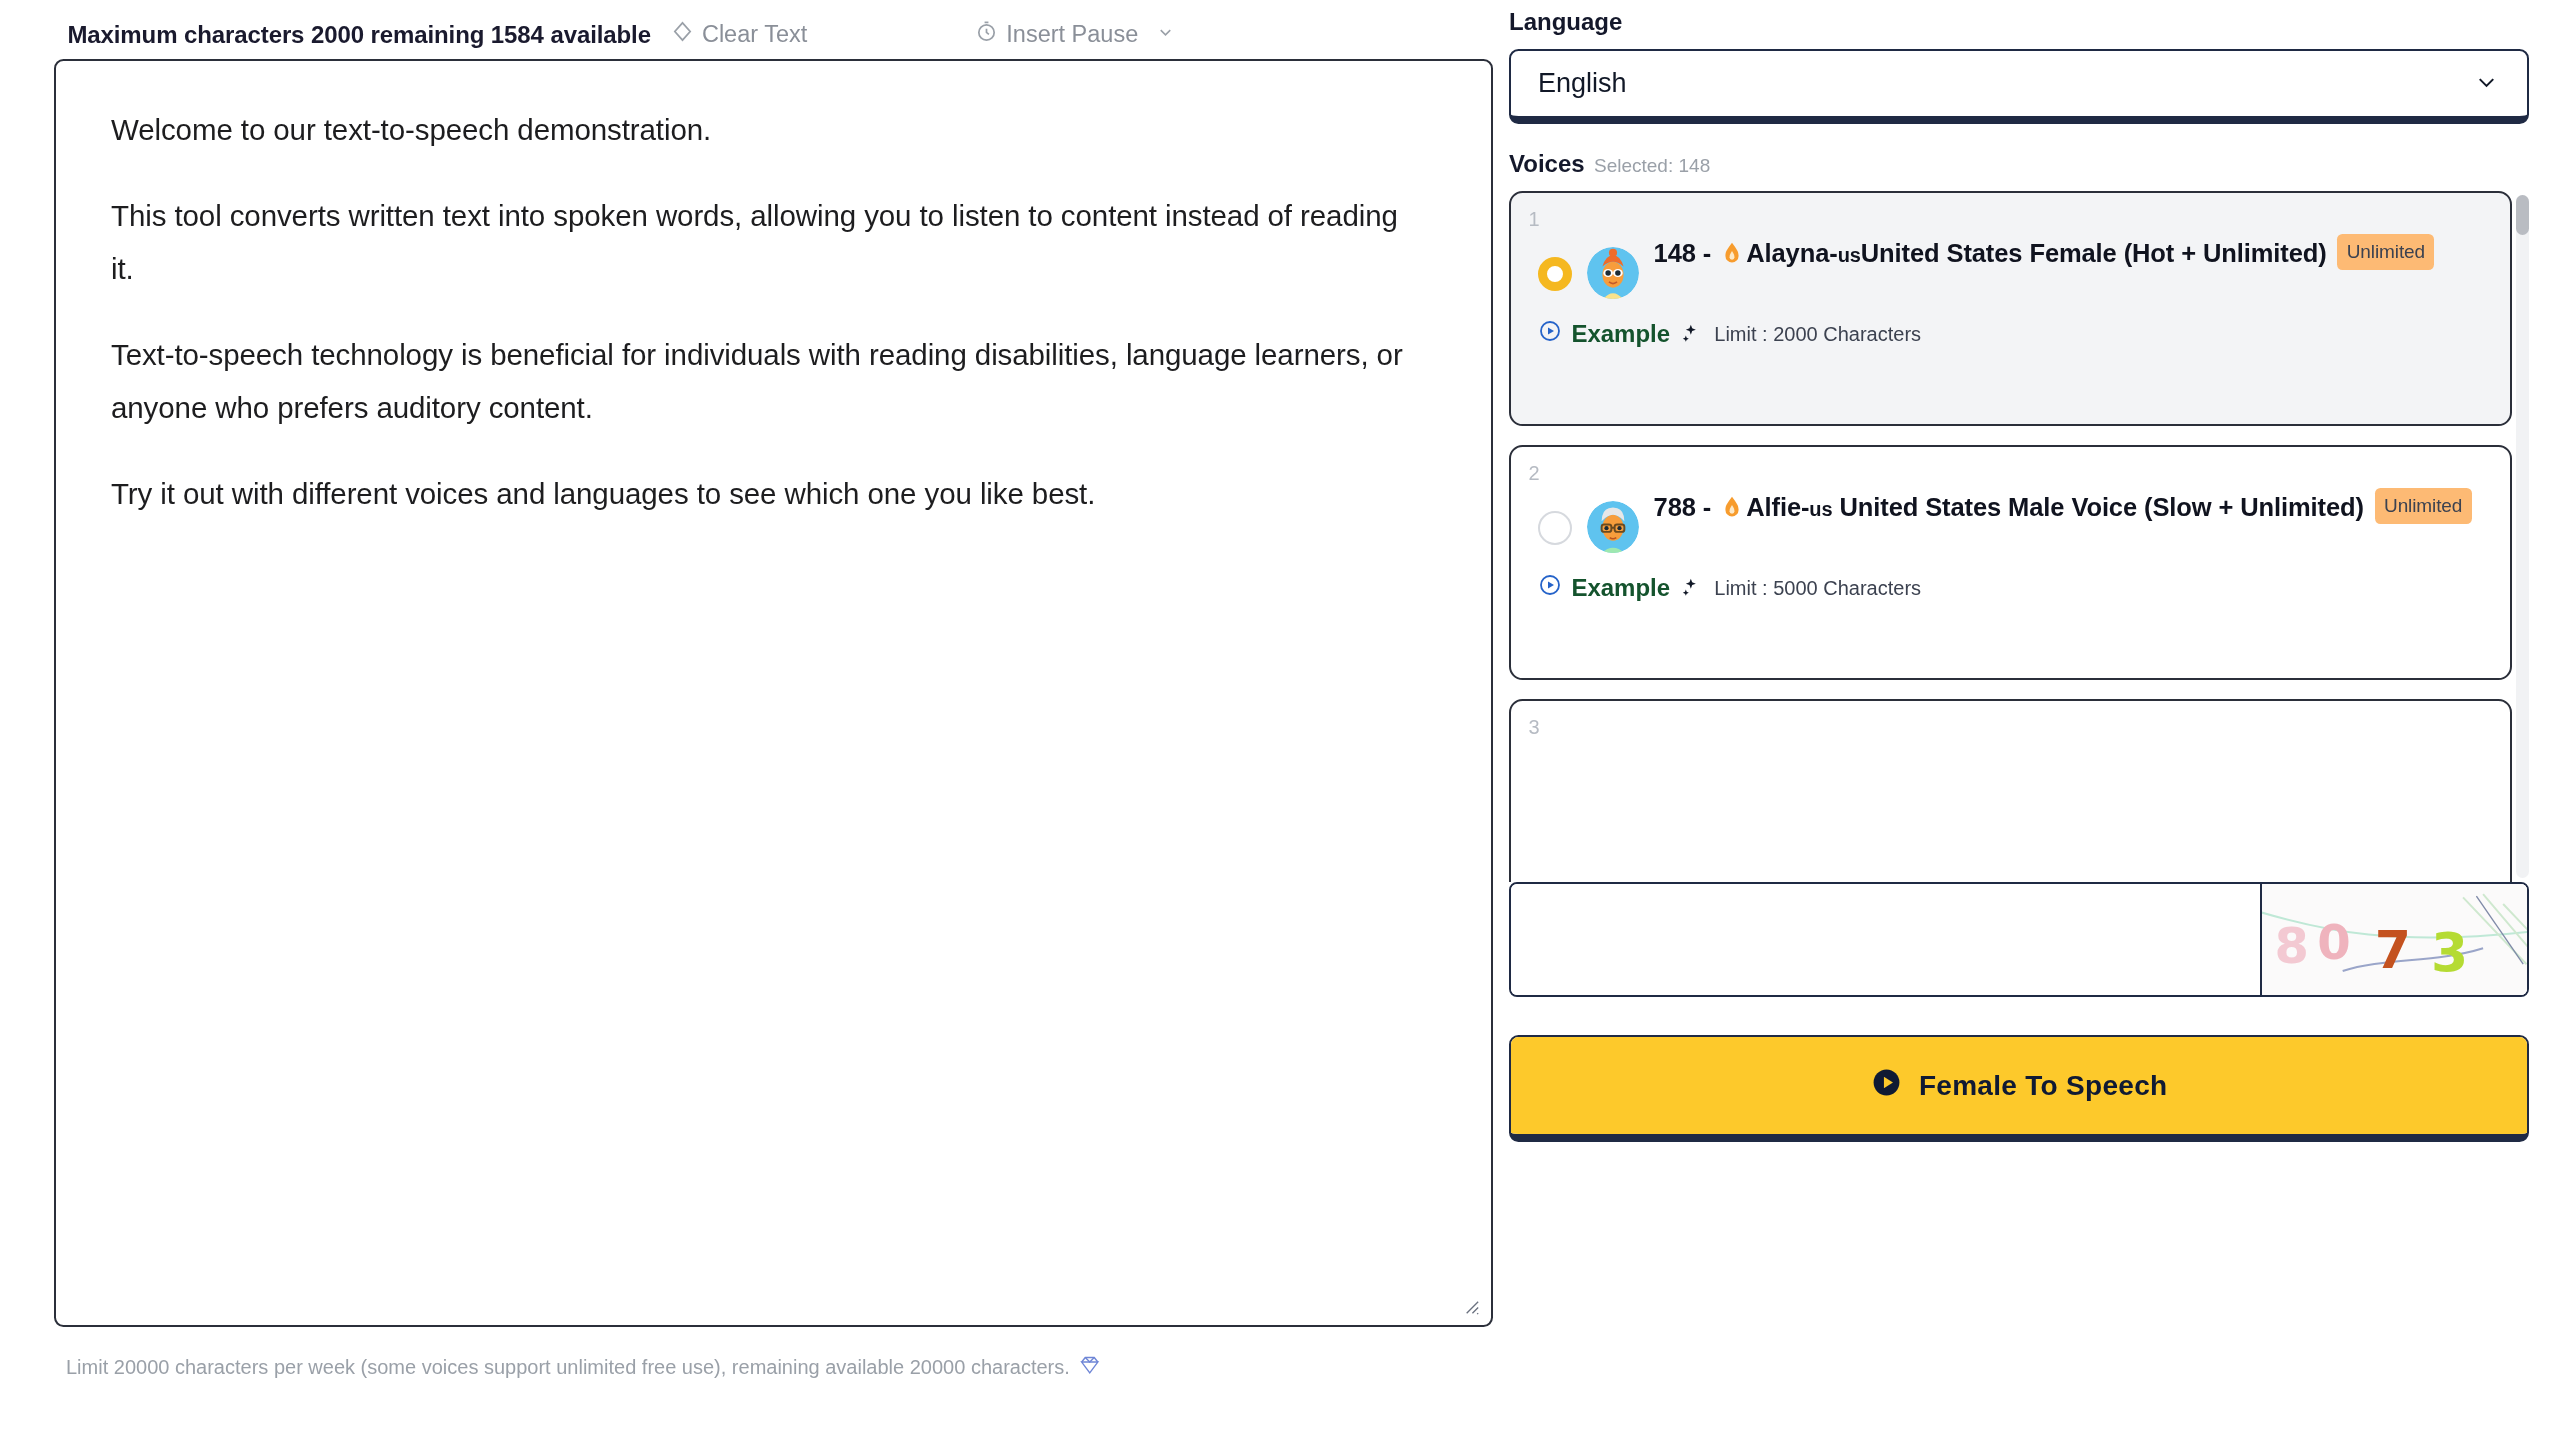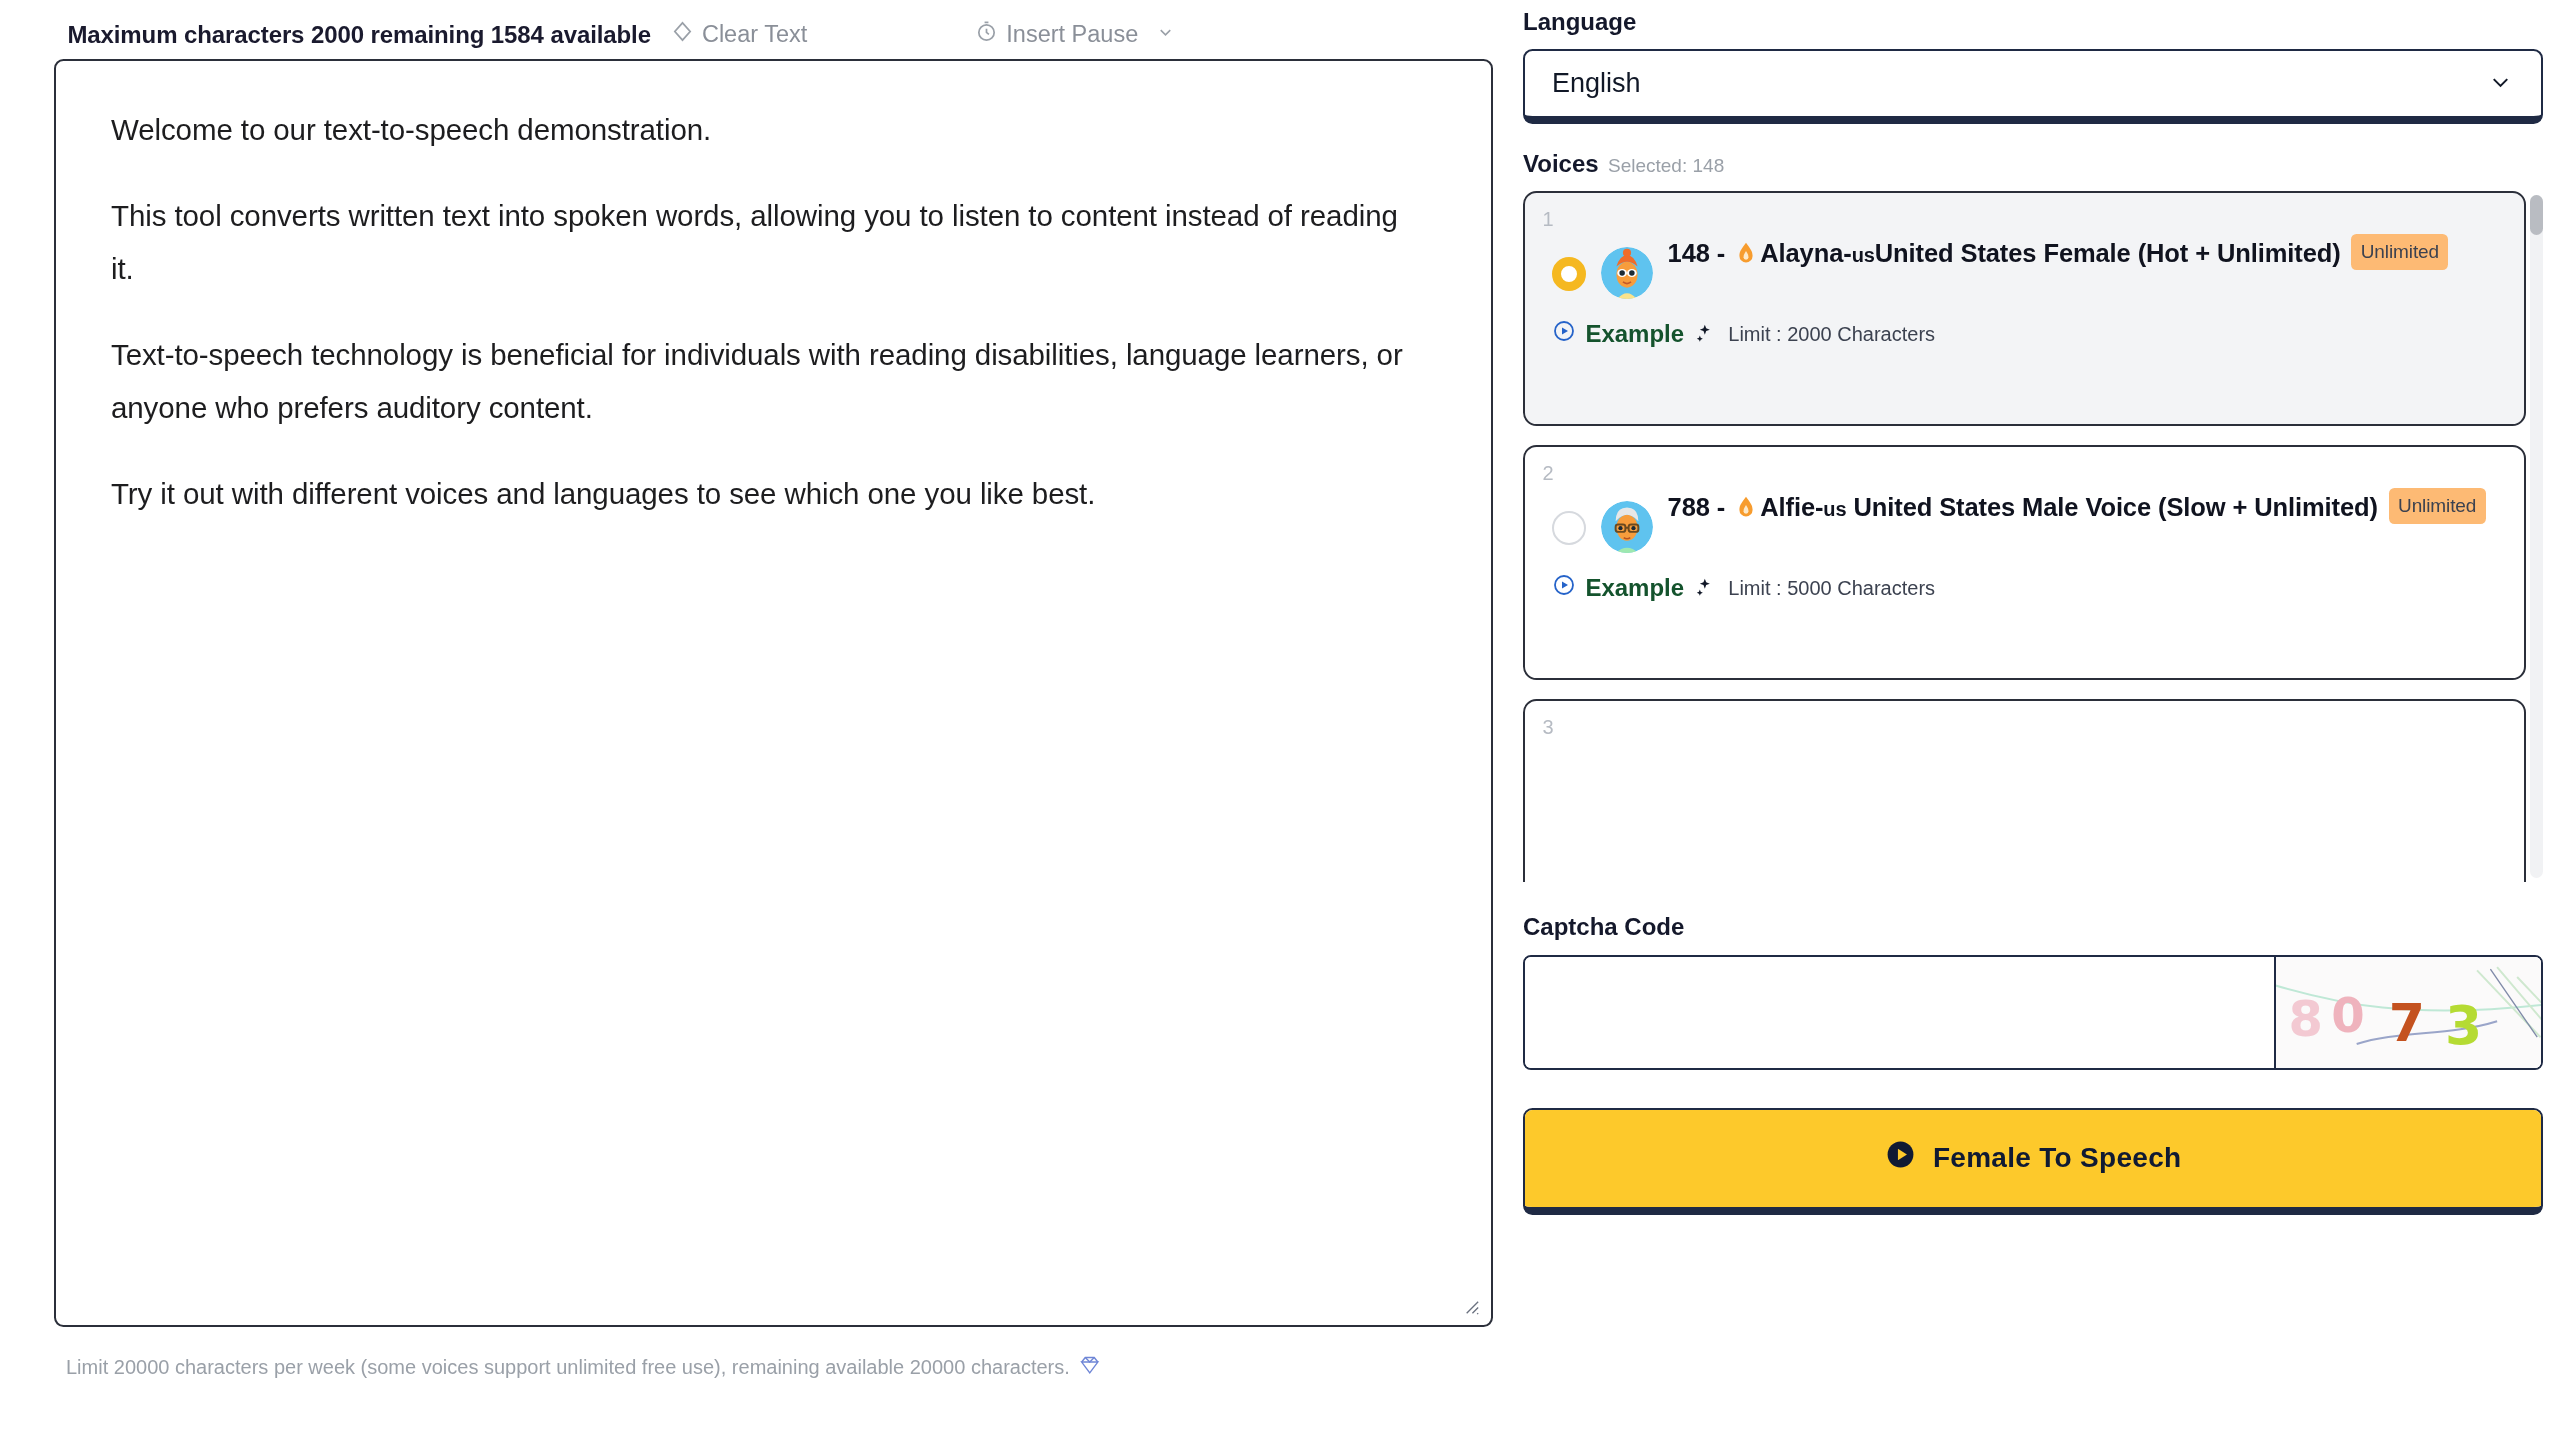--- a/index.html
+++ b/index.html
@@ -8,21 +8,21 @@
     background: #ffffff;
     font-family: "Liberation Sans", sans-serif;
     overflow: hidden;
   }
 
   .page {
     position: relative;
     width: 2576px; height: 1444px;
     display: flex;
     padding: 0 19px 0 54px;
-    gap: 27px;
+    gap: 13px;
   }
 
   
   .left-col {
     width: 1442px;
     display: flex;
     flex-direction: column;
     padding-top: 14.8px;
   }
 
@@ -479,21 +479,20 @@
 
       <div class="voice-card plain">
         <span class="voice-index">3</span>
       </div>
 
       <div class="scrollbar-track">
         <div class="scrollbar-thumb"></div>
       </div>
     </div>
 
-    <div class="field-label captcha-label">Captcha Code</div>
     <div class="captcha-row">
       <input class="captcha-input" type="text" placeholder="" style="">
       <span class="captcha-img">
         <svg width="267" height="111" viewBox="0 0 398 166">
           <rect width="398" height="166" fill="#fbfafa"></rect>
           <path d="M-10 40 C90 70 200 95 410 70" stroke="#bfe8d6" stroke-width="3" fill="none"></path>
           <path d="M120 130 C180 110 260 118 330 96" stroke="#9aa5c9" stroke-width="3" fill="none"></path>
           <path d="M300 20 L395 120 M330 15 L398 95 M360 30 L398 70" stroke="#cfe8cf" stroke-width="3" fill="none"></path>
           <path d="M320 18 L390 120" stroke="#7f8aa8" stroke-width="2" fill="none"></path>
           <text x="18" y="118" font-family="&quot;DejaVu Sans&quot;, sans-serif" font-size="74" font-weight="700" fill="#f3c9d2">8</text>

